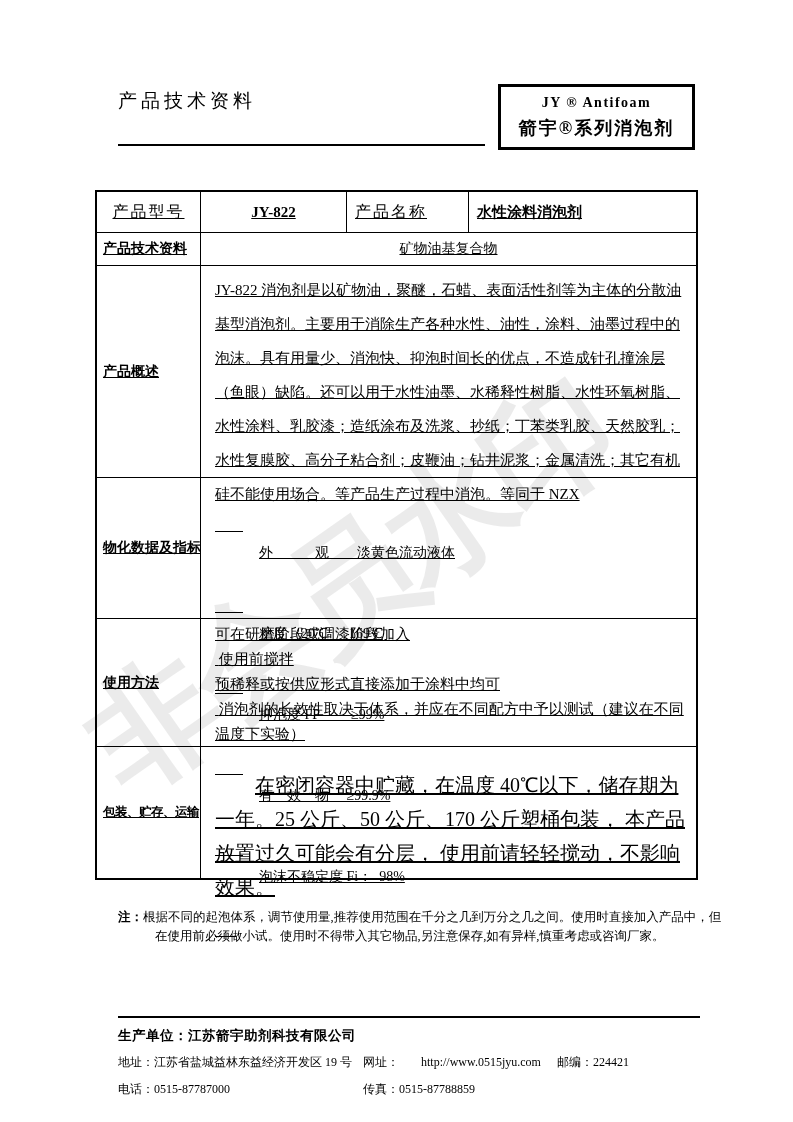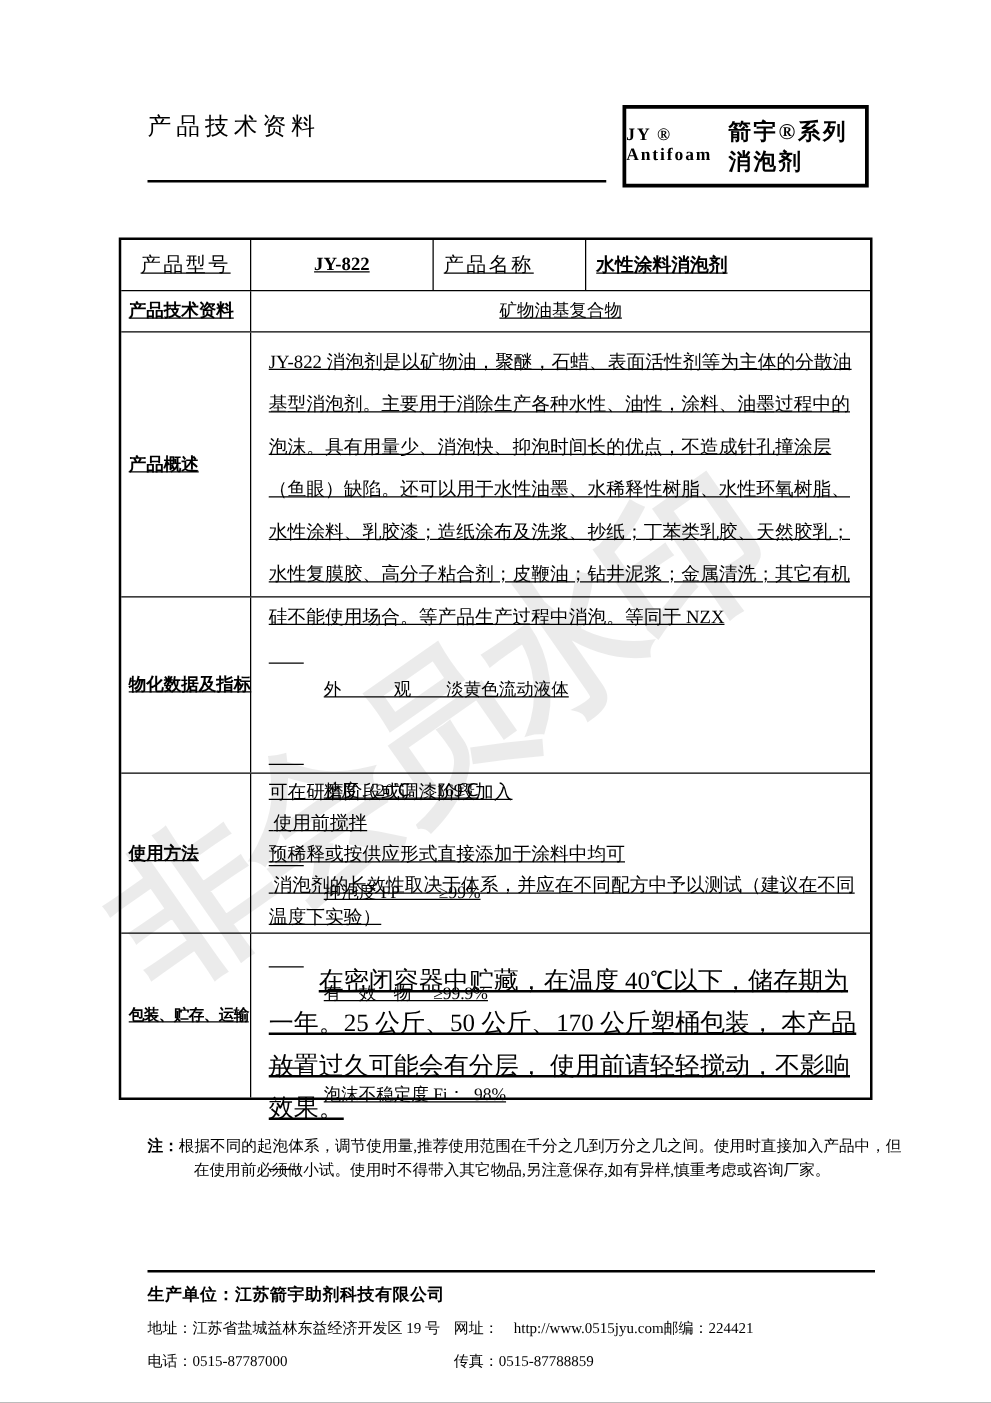--- a/index.html
+++ b/index.html
@@ -22,21 +22,21 @@
     position:absolute; left:118px; top:88px;
     font-size:19px; font-weight:normal; letter-spacing:4px; z-index:1;
   }
   .title-underline {
     position:absolute; left:118px; top:144px; width:367px; height:0;
     border-top:2px solid #000; z-index:1;
   }
   .brand-box {
     position:absolute; left:498px; top:84px; width:191px; height:60px;
     border:3px solid #000; background:#fff; z-index:1;
-    display:flex; align-items:center; justify-content:center; gap:5px;
+    display:flex; flex-direction:column; align-items:center; justify-content:center; gap:5px;
   }
   .brand-en { font-size:14px; font-weight:bold; letter-spacing:1.5px; }
   .brand-cn { font-size:18px; font-weight:bold; letter-spacing:2px; font-family:"Liberation Serif", serif; }
   
   .doc-table {
     position:absolute; left:95px; top:190px; width:603px;
     border:2px solid #000; z-index:1; box-sizing:border-box; background:transparent;text-decoration:underline;
   }
   .t-row { display:flex; border-bottom:1px solid #000; box-sizing:border-box; }
   .t-row:last-child { border-bottom:none; }
@@ -99,22 +99,22 @@
   .note-label { font-weight:bold; }
   
   .footer {
     position:absolute; left:118px; top:1016px; width:582px; z-index:1;
     border-top:2px solid #000; padding-top:9px;
   }
   .f-producer { font-size:13.5px; font-weight:bold; margin-bottom:9px; letter-spacing:0.5px; }
   .f-row { display:flex; font-size:12px; margin-bottom:10px; align-items:baseline; }
   .f-col1 { width:245px; flex:0 0 245px; }
   .f-web { display:inline-block; }
-  .f-web-label { margin-right:12px; }
-  .f-post { }
+  .f-web-label { margin-right:22px; }
+  .f-post { margin-left:16px; }
 </style>
 </head>
 <body>
 
 <div class="page">
 
   <div class="watermark">非会员水印</div>
 
   <div class="doc-title">产品技术资料</div>
   <div class="title-underline"></div>

